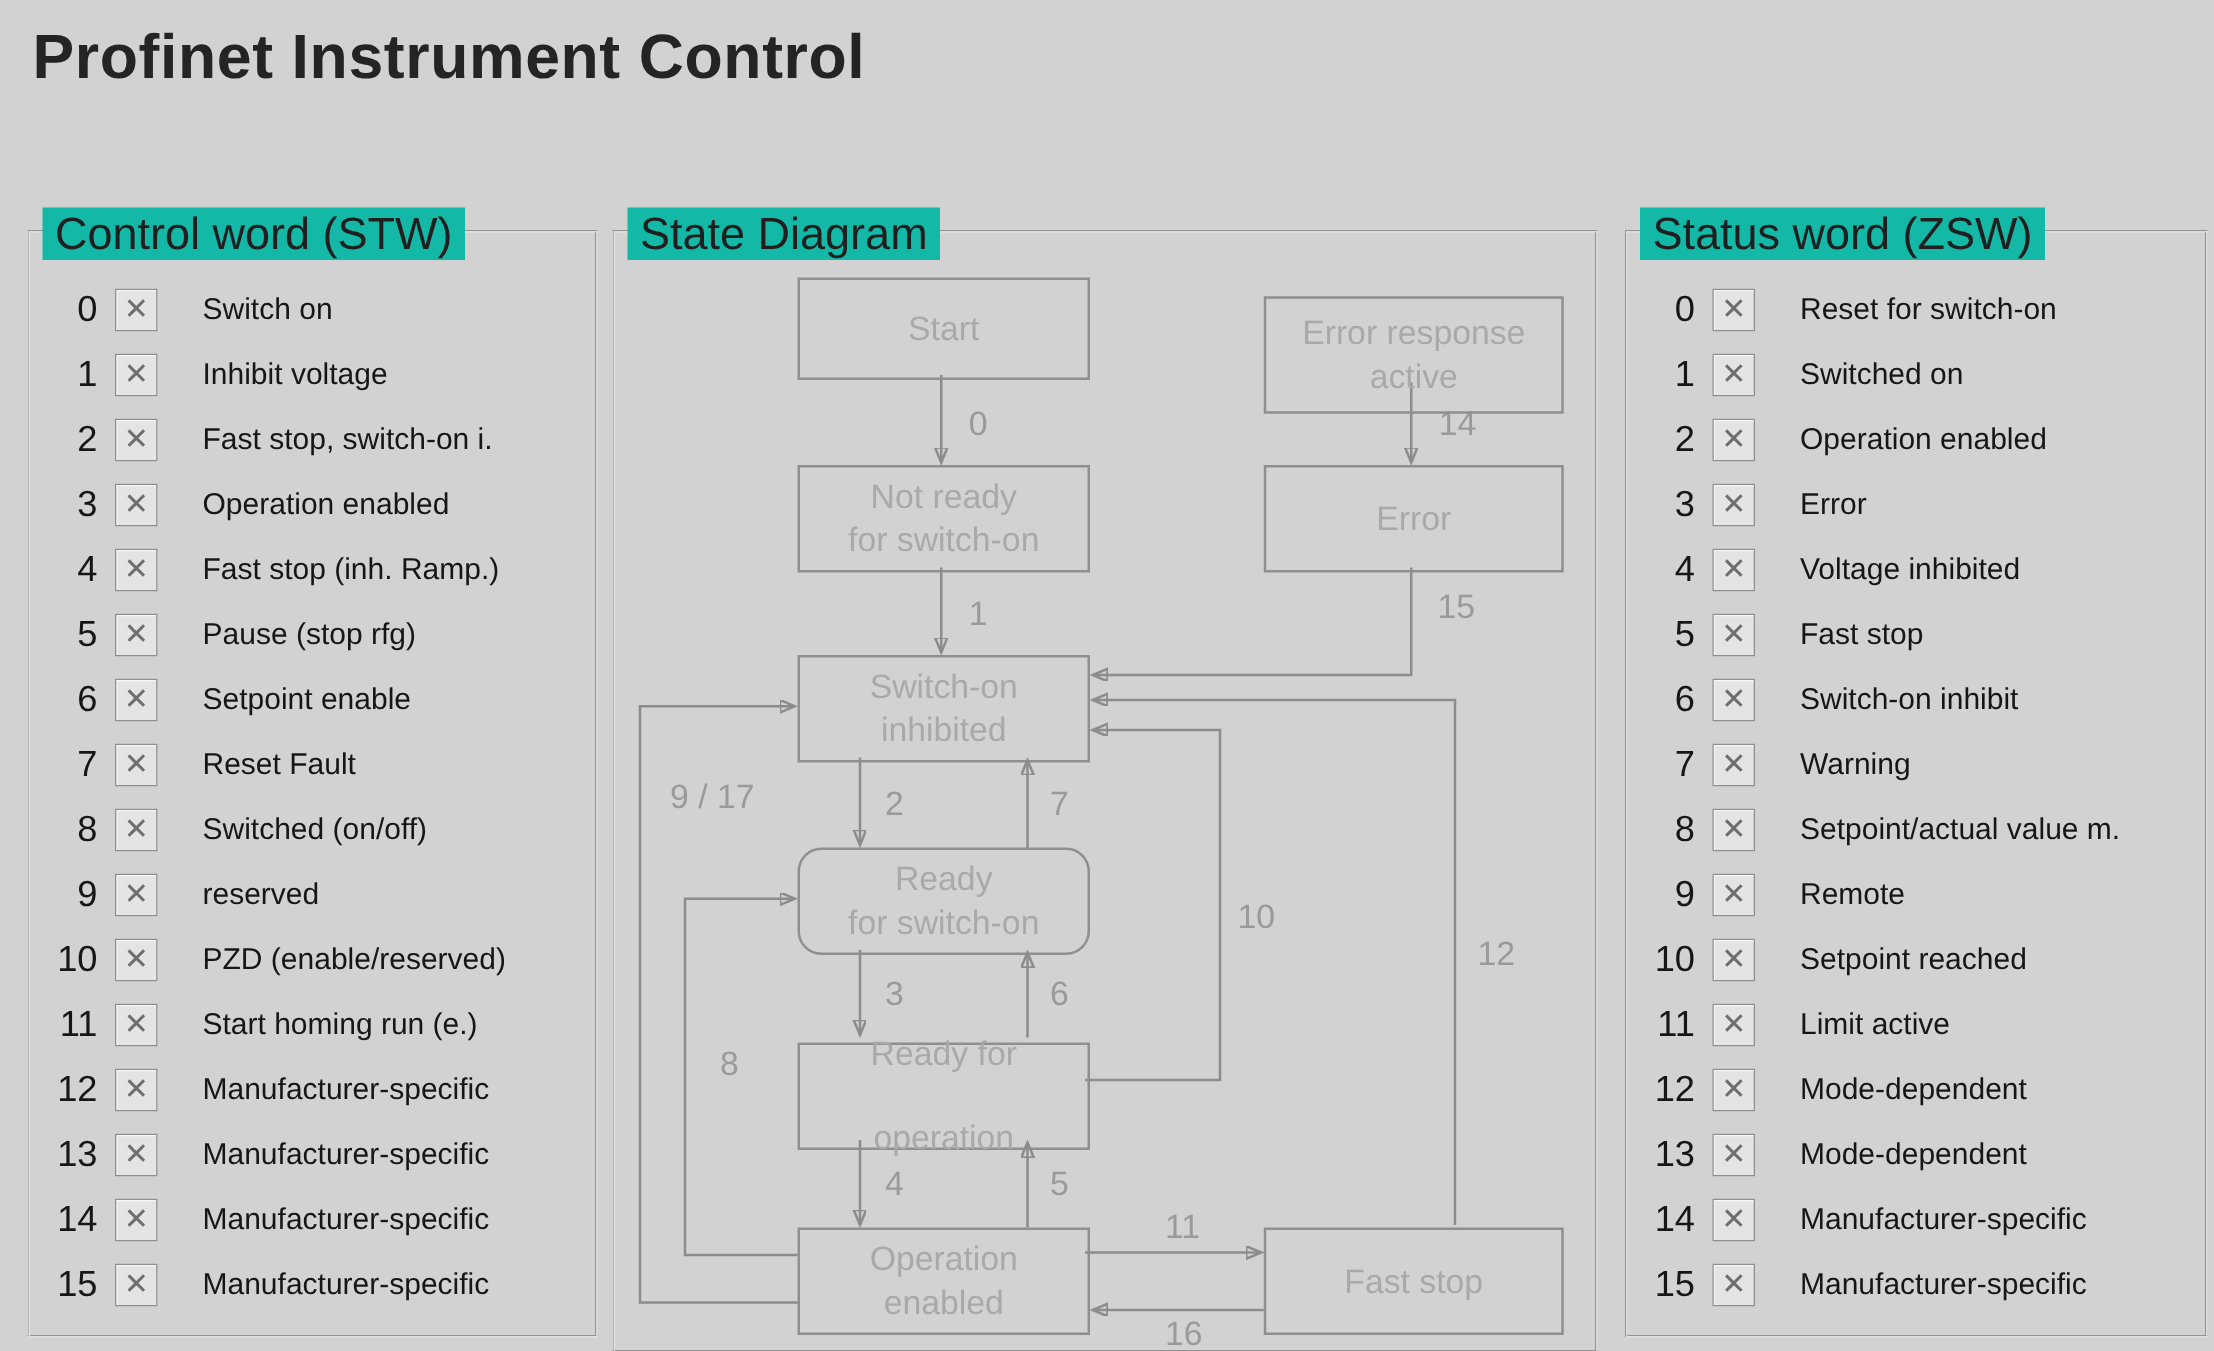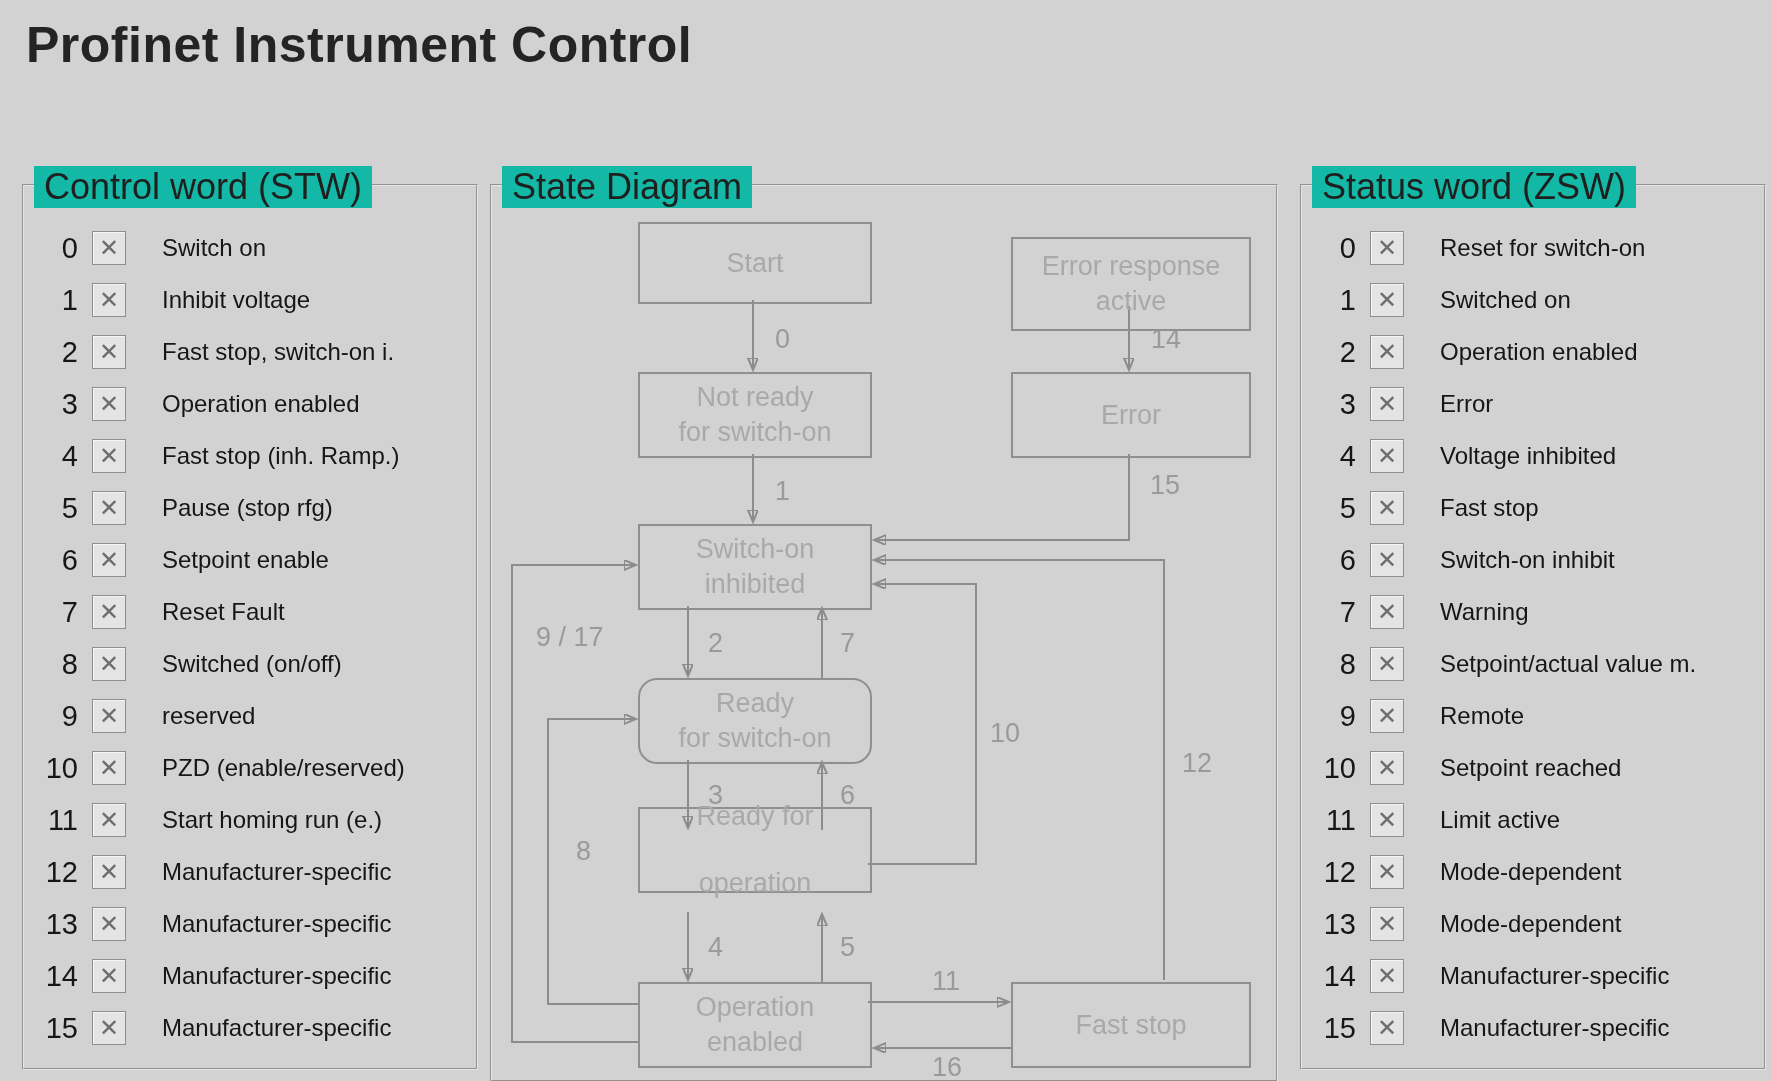--- a/index.html
+++ b/index.html
@@ -250,21 +250,21 @@
       <div class="state-box" style="left:146px; top:322px; width:230px; height:82px;">
         <div>Switch-on</div>
         <div>inhibited</div>
       </div>
 
       <div class="state-box" style="left:146px; top:476px; width:230px; height:82px;border-radius:19px;">
         <div>Ready</div>
         <div>for switch-on</div>
       </div>
 
-      <div class="state-box" style="left:146px; top:605px; width:230px; height:82px;gap:32px;">
+      <div class="state-box" style="left:146px; top:632px; width:230px; height:82px;gap:32px;">
         <div>Ready for</div>
         <div>operation</div>
       </div>
 
       <div class="state-box" style="left:146px; top:780px; width:230px; height:82px;">
         <div>Operation</div>
         <div>enabled</div>
       </div>
 
       <div class="state-box" style="left:519px; top:780px; width:236px; height:82px;">

